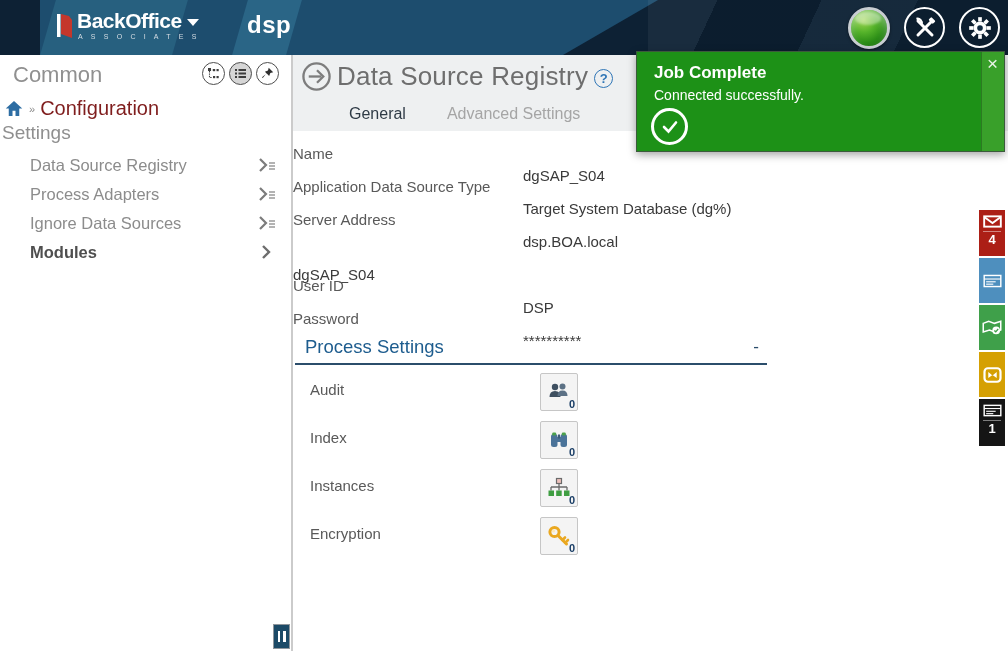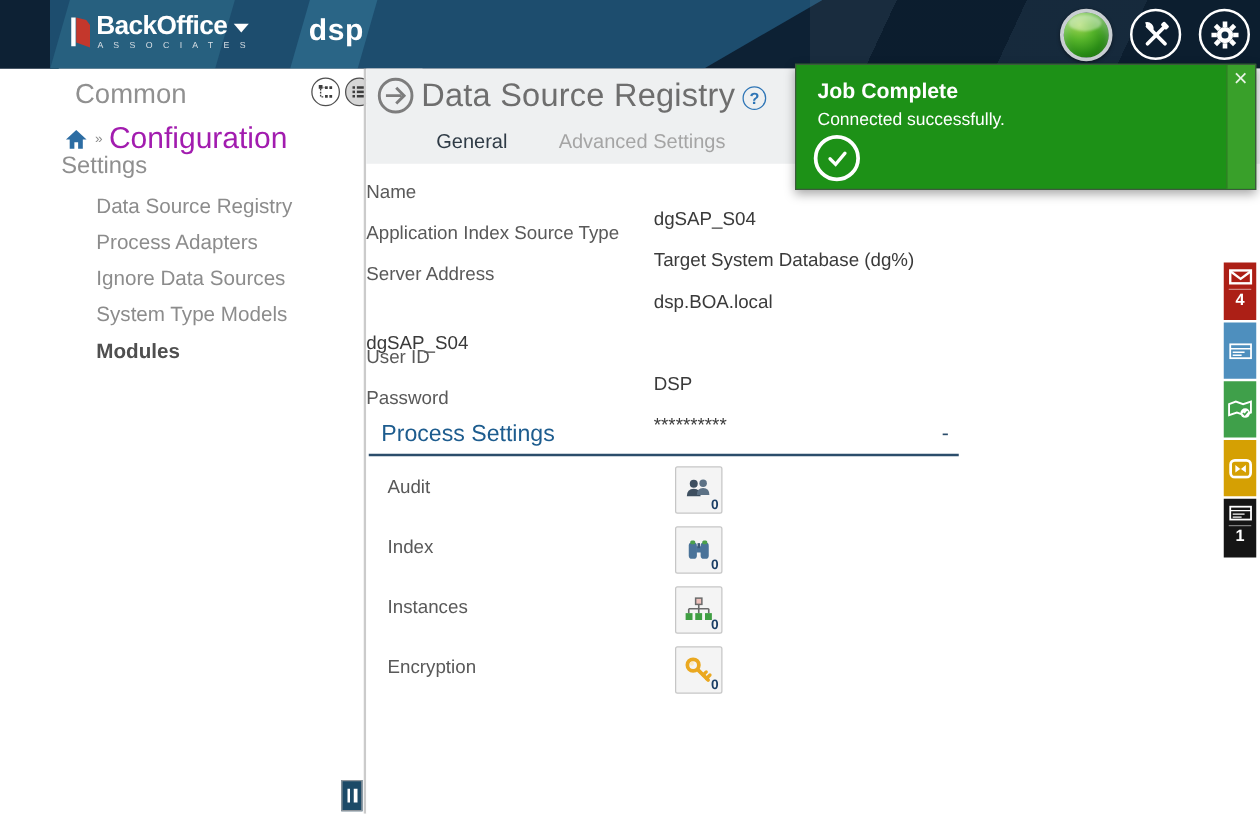--- a/index.html
+++ b/index.html
@@ -31,31 +31,31 @@
   .tb-icons { position:absolute; right:8px; top:0; height:55px; display:flex; align-items:center; gap:14px; }
   .sphere { width:42px; height:42px; border-radius:50%; border:3px solid #c9ced2; cursor:pointer;
             background:radial-gradient(circle at 35% 28%, #9ed650 0%, #55b32a 35%, #2a8c16 65%, #116207 100%);
             box-shadow:inset 0 6px 8px rgba(255,255,255,0.35), 0 1px 3px rgba(0,0,0,0.5); position:relative; overflow:hidden; }
   .sphere:after { content:""; position:absolute; left:4px; top:2px; width:26px; height:13px; border-radius:50%;
                   background:rgba(255,255,255,0.35); filter:blur(1px); }
   .ring-btn { width:41px; height:41px; border-radius:50%; border:2.5px solid #fff; display:flex; align-items:center;
               justify-content:center; cursor:pointer; }
 
   
-  .sidebar { position:absolute; left:0; top:55px; width:291px; bottom:0; background:#fff;margin-left:47px; }
+  .sidebar { position:absolute; left:0; top:55px; width:291px; bottom:0; background:#fff; }
   .sb-head { position:absolute; left:0; top:4px; width:100%; height:34px; }
   .sb-title { position:absolute; left:13px; top:3px; font-size:22px; color:#909090; }
   .sb-tools { position:absolute; right:12px; top:3px; display:flex; gap:4px; }
   .circle-ic { width:23px; height:23px; border-radius:50%; border:1.5px solid #4e4e4e; display:flex;
                align-items:center; justify-content:center; cursor:pointer; background:#fff; }
   .circle-ic.active { background:#d6d6d6; }
 
   .sb-crumb { position:absolute; left:5px; top:42px; display:flex; align-items:center; }
   .crumb-sep { color:#8a8a8a; font-size:11px; margin:0 5px 0 6px; }
-  .crumb-cur { color:#a21caf; font-size:24px; cursor:pointer; }
+  .crumb-cur { color:#7f1d1d; font-size:20px; cursor:pointer; }
 
   .sb-group { position:absolute; left:2px; top:67px; font-size:19px; color:#8f8f8f; }
 
   .sb-items { position:absolute; left:0; top:96px; width:100%; }
   .sb-item { position:relative; height:29px; display:flex; align-items:center; padding-left:30px; cursor:pointer; }
   .sb-item .lbl { font-size:16.5px; color:#8c8c8c; }
   .sb-item.strong .lbl { color:#4f4f4f; font-weight:bold; }
   .sb-item .chev { position:absolute; right:14px; top:6px; }
 
   .v-divider { position:absolute; left:291px; top:55px; width:2px; bottom:0; background:#cbcbcb; }
@@ -246,31 +246,20 @@
         <span class="lbl">Ignore Data Sources</span>
         <svg class="chev" width="19" height="16" viewBox="0 0 19 16">
           <path d="M2 2 L8 8 L2 14" stroke="#7c7c7c" stroke-width="2.2" fill="none"></path>
           <g stroke="#8a8a8a" stroke-width="1.3">
               <line x1="11" y1="6" x2="17" y2="6"></line>
               <line x1="11" y1="9" x2="17" y2="9"></line>
               <line x1="11" y1="12" x2="17" y2="12"></line>
             </g>
         </svg>
       </div>
-      <div class="sb-item">
-        <span class="lbl">System Type Models</span>
-        <svg class="chev" width="19" height="16" viewBox="0 0 19 16">
-          <path d="M2 2 L8 8 L2 14" stroke="#7c7c7c" stroke-width="2.2" fill="none"></path>
-          <g stroke="#8a8a8a" stroke-width="1.3">
-              <line x1="11" y1="6" x2="17" y2="6"></line>
-              <line x1="11" y1="9" x2="17" y2="9"></line>
-              <line x1="11" y1="12" x2="17" y2="12"></line>
-            </g>
-        </svg>
-      </div>
       <div class="sb-item strong">
         <span class="lbl">Modules</span>
         <svg class="chev" width="19" height="16" viewBox="0 0 19 16">
           <path d="M5 2 L11 8 L5 14" stroke="#6e6e6e" stroke-width="2.4" fill="none"></path>
         </svg>
       </div>
     </div>
   </div>
 
   <div class="v-divider"></div>
@@ -299,21 +288,21 @@
         <span class="m-tab">Advanced Settings</span>
       </div>
     </div>
 
     <div class="fields">
       <div class="f-row">
         <span class="f-label">Name</span>
         <span class="f-value">dgSAP_S04</span>
       </div>
       <div class="f-row">
-        <span class="f-label">Application Index Source Type</span>
+        <span class="f-label">Application Data Source Type</span>
         <span class="f-value">Target System Database (dg%)</span>
       </div>
       <div class="f-row">
         <span class="f-label">Server Address</span>
         <span class="f-value">dsp.BOA.local</span>
       </div>
       <div class="f-row">
         <span class="f-value">dgSAP_S04</span>
       </div>
       <div class="f-row">

